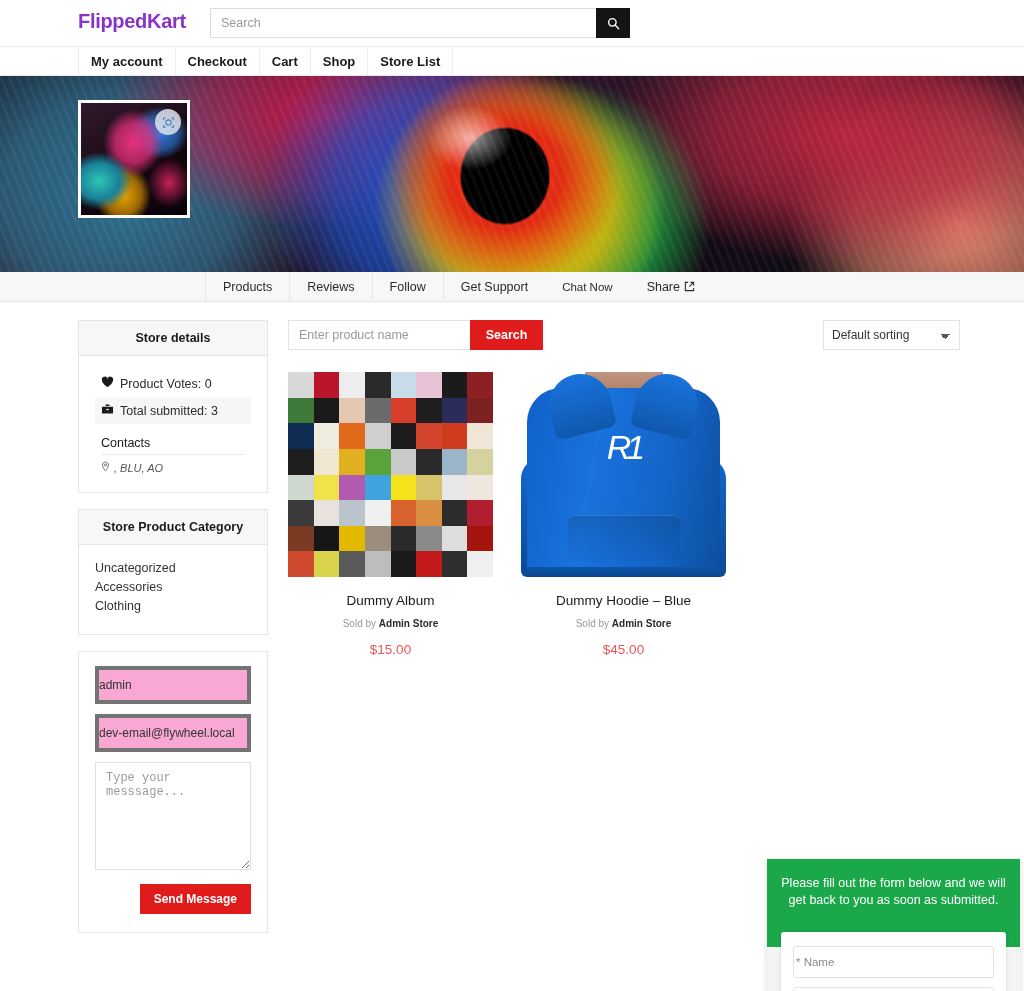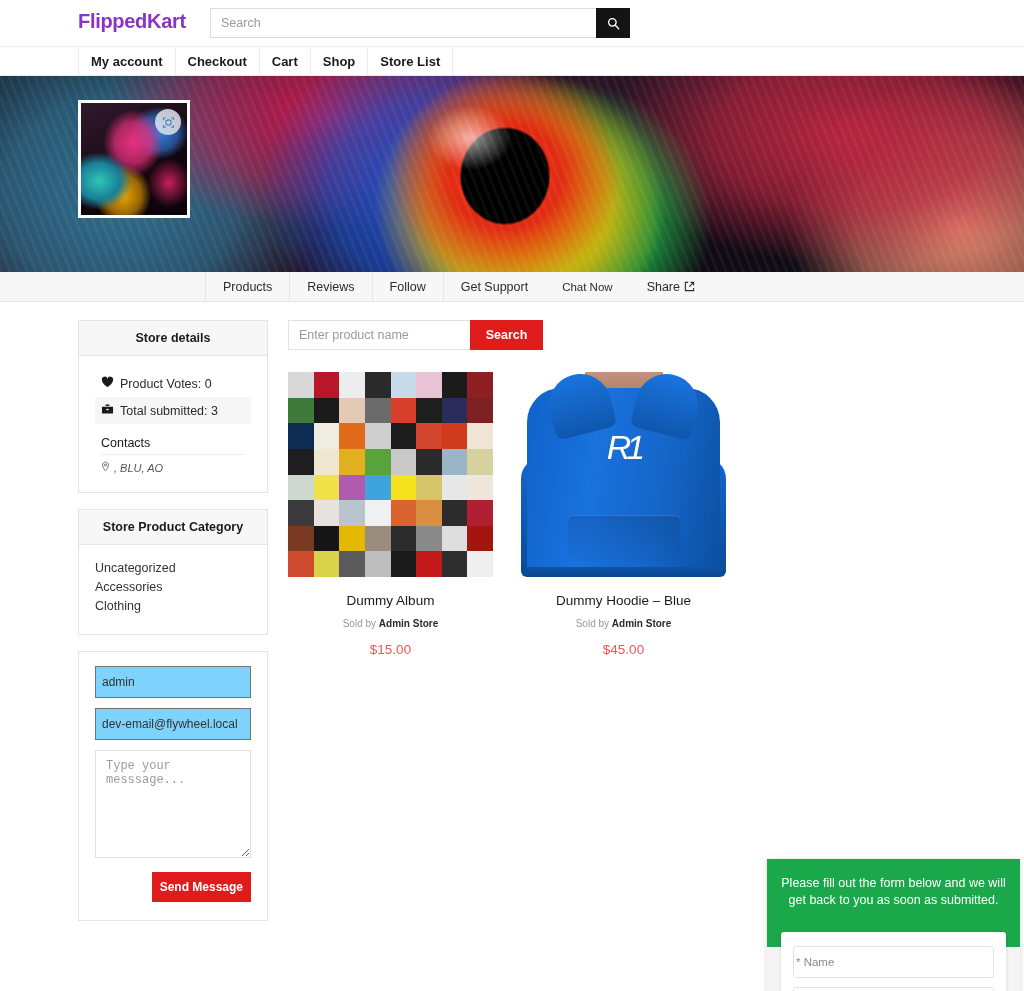--- a/index.html
+++ b/index.html
@@ -196,23 +196,23 @@
   .contacts-rule { border-bottom: 1px solid #ececec; margin: 0 6px 6px 6px; }
   .contacts-line {
     font-size: 11px; font-style: italic; color: #555;
     margin-left: 6px;
     display: flex; align-items: center; gap: 4px;
   }
   .cat-list { list-style: none; margin: 0; padding: 0; }
   .cat-list li { font-size: 12.5px; color: #333; line-height: 19px; }
   .vendor-input {
     width: 100%;
-    border: 1px solid #737373;
-    background: #7dd3fc;
-    padding: 8px 6px;
+    border: 4px solid #737373;
+    background: #f9a8d4;
+    padding: 8px 0;
     font-size: 12px;
     color: #333;
     margin-bottom: 10px;
     font-family: "Liberation Sans", sans-serif;
     outline: none;
   }
   .vendor-textarea {
     width: 100%;
     height: 108px;
     border: 1px solid #e0e0e0;
@@ -222,21 +222,21 @@
     font-family: "Liberation Mono", monospace;
     resize: vertical;
     outline: none;
   }
   .vendor-textarea::placeholder { color: #9b9b9b; }
   .send-row { text-align: right; margin-top: 10px; }
   .send-btn {
     background: #e01b1b;
     color: #fff;
     border: none;
-    padding: 8px 8px;
+    padding: 8px 14px;
     font-size: 12px;
     font-weight: bold;
     cursor: pointer;
     font-family: "Liberation Sans", sans-serif;
   }
 
   
   .content {
     position: absolute;
     left: 288px; top: 18px;
@@ -560,20 +560,21 @@
     </section>
   </aside>
 
   <main class="content">
 
     <div class="content-toolbar">
       <div class="product-search">
         <input type="text" placeholder="Enter product name" style="">
         <button>Search</button>
       </div>
+      <select class="sort-select"><option>Default sorting</option><option>Sort by popularity</option><option>Sort by average rating</option><option>Sort by latest</option><option>Sort by price: low to high</option><option>Sort by price: high to low</option></select>
     </div>
 
     <div class="product-grid">
 
       <article class="product-card">
         <div class="product-thumb">
           <div class="mosaic" id="album-mosaic">
               <i style="background: rgb(216, 216, 216);"></i>
               <i style="background: rgb(185, 21, 43);"></i>
               <i style="background: rgb(237, 237, 237);"></i>

